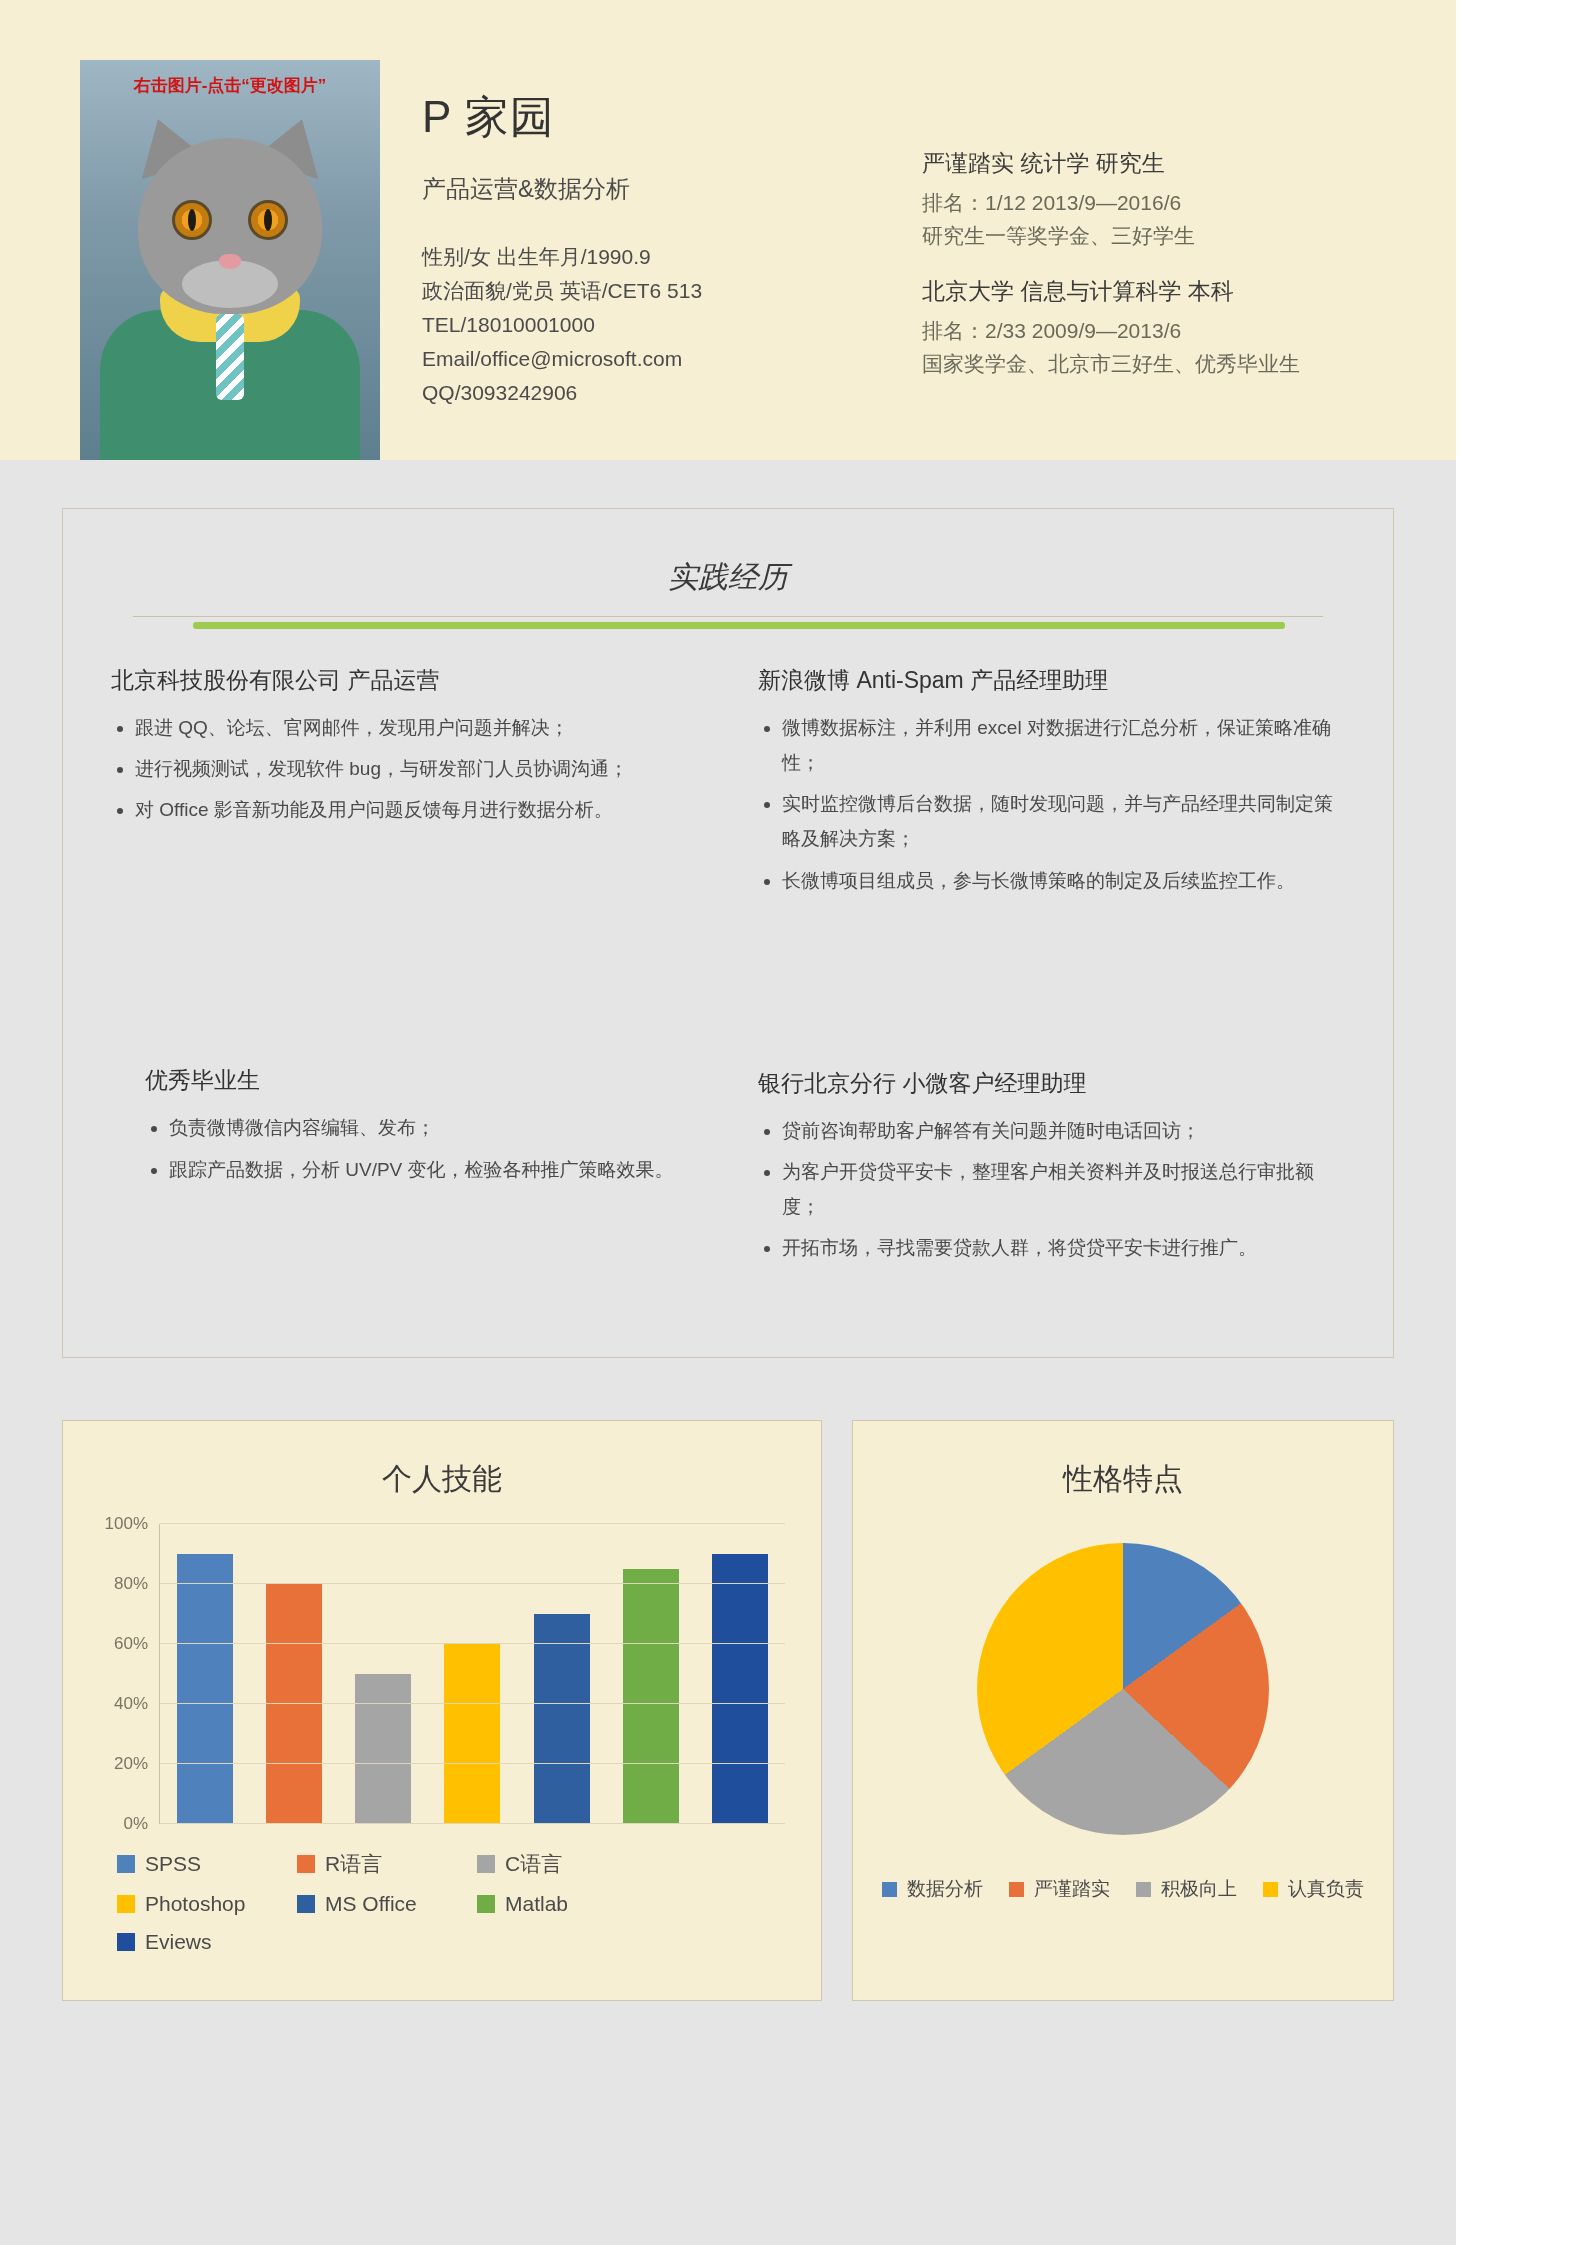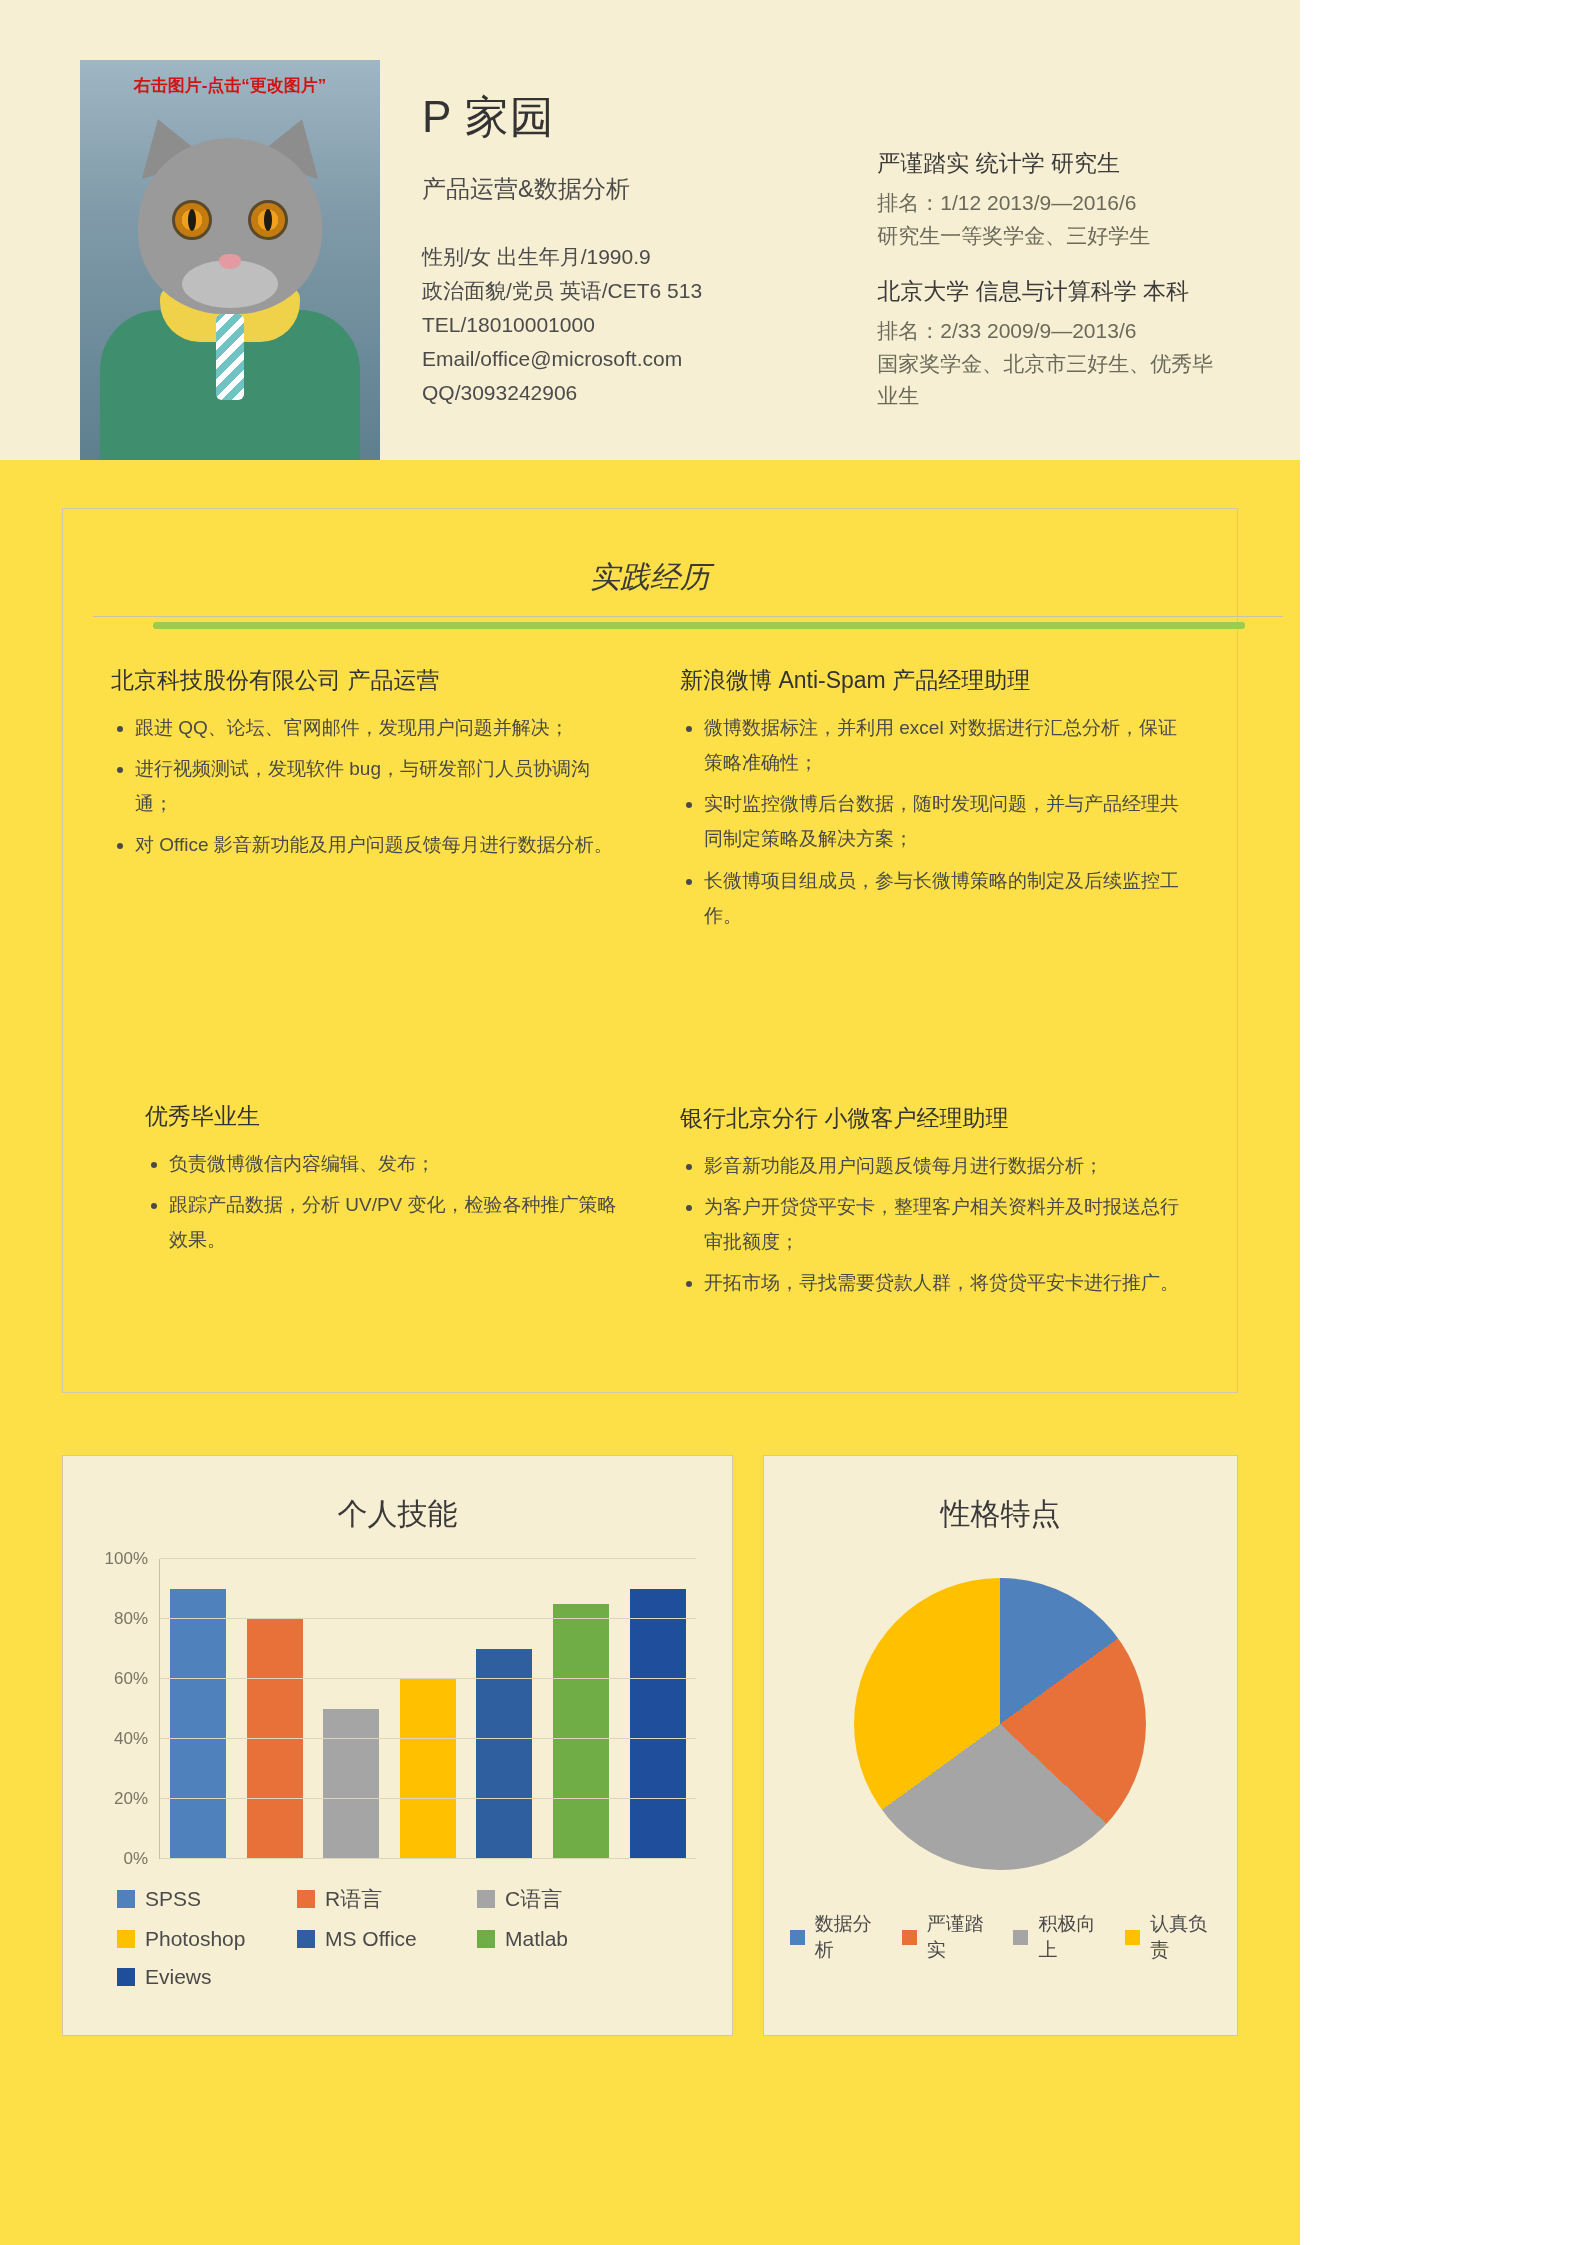--- a/index.html
+++ b/index.html
@@ -7,23 +7,23 @@
     padding: 0;
     background: #ffffff;
   }
   body {
     width: 1586px;
     font-family: "Liberation Sans", "DejaVu Sans", sans-serif;
     color: #404040;
   }
   .page {
     position: relative;
-    width: 1300px;
+    width: 1456px;
     min-height: 2245px;
-    background: #fde047;
+    background: #e5e5e5;
     box-sizing: border-box;
   }
   .top-band {
     background: #f7efd3;
     padding: 60px 0 0 0;
   }
 
   
   .header {
     display: flex;
@@ -410,21 +410,21 @@
             <li>实时监控微博后台数据，随时发现问题，并与产品经理共同制定策略及解决方案；</li>
             <li>长微博项目组成员，参与长微博策略的制定及后续监控工作。</li>
           </ul>
         </div>
 
         <div style="height:118px"></div>
 
         <div class="job">
           <div class="job-head">银行北京分行   小微客户经理助理</div>
           <ul>
-            <li>影音新功能及用户问题反馈每月进行数据分析；</li>
+            <li>贷前咨询帮助客户解答有关问题并随时电话回访；</li>
             <li>为客户开贷贷平安卡，整理客户相关资料并及时报送总行审批额度；</li>
             <li>开拓市场，寻找需要贷款人群，将贷贷平安卡进行推广。</li>
           </ul>
         </div>
       </div>
     </div>
   </div>
 
   <div class="charts">
 

